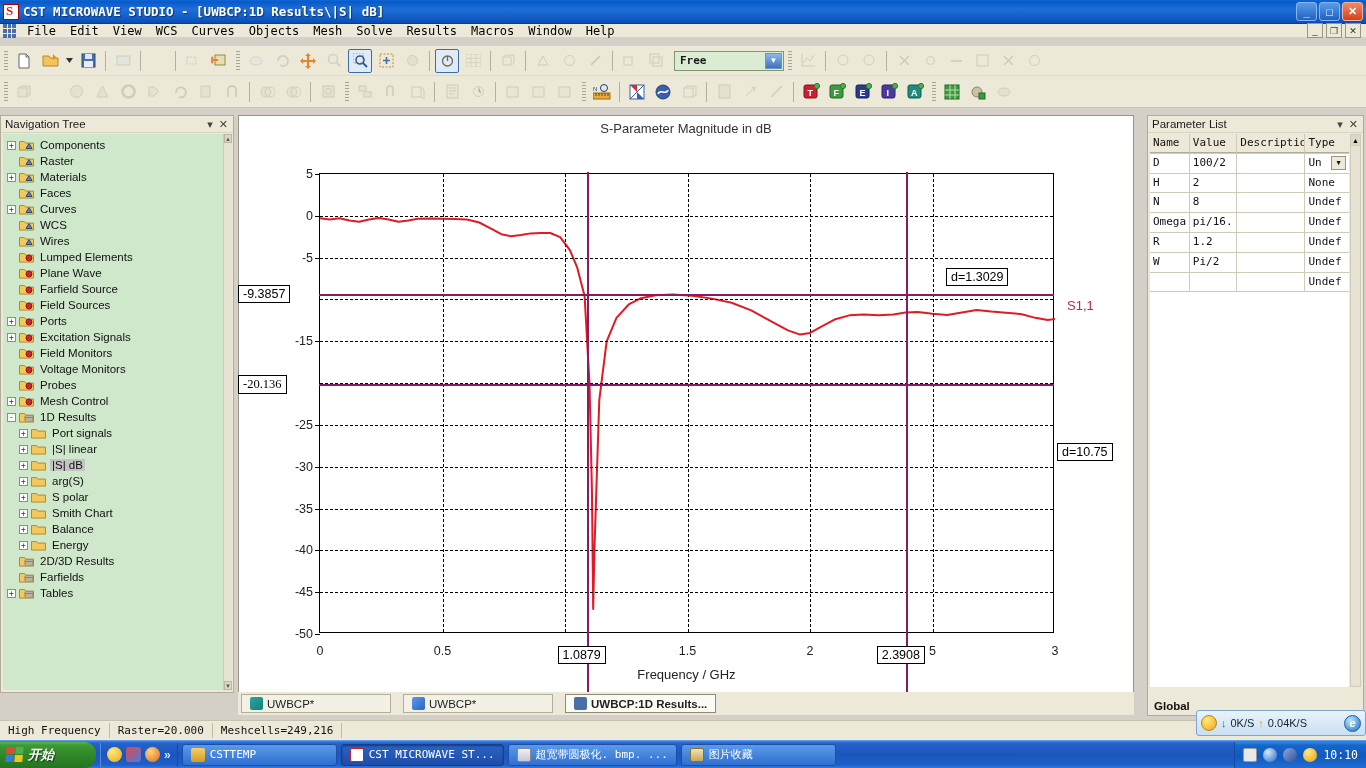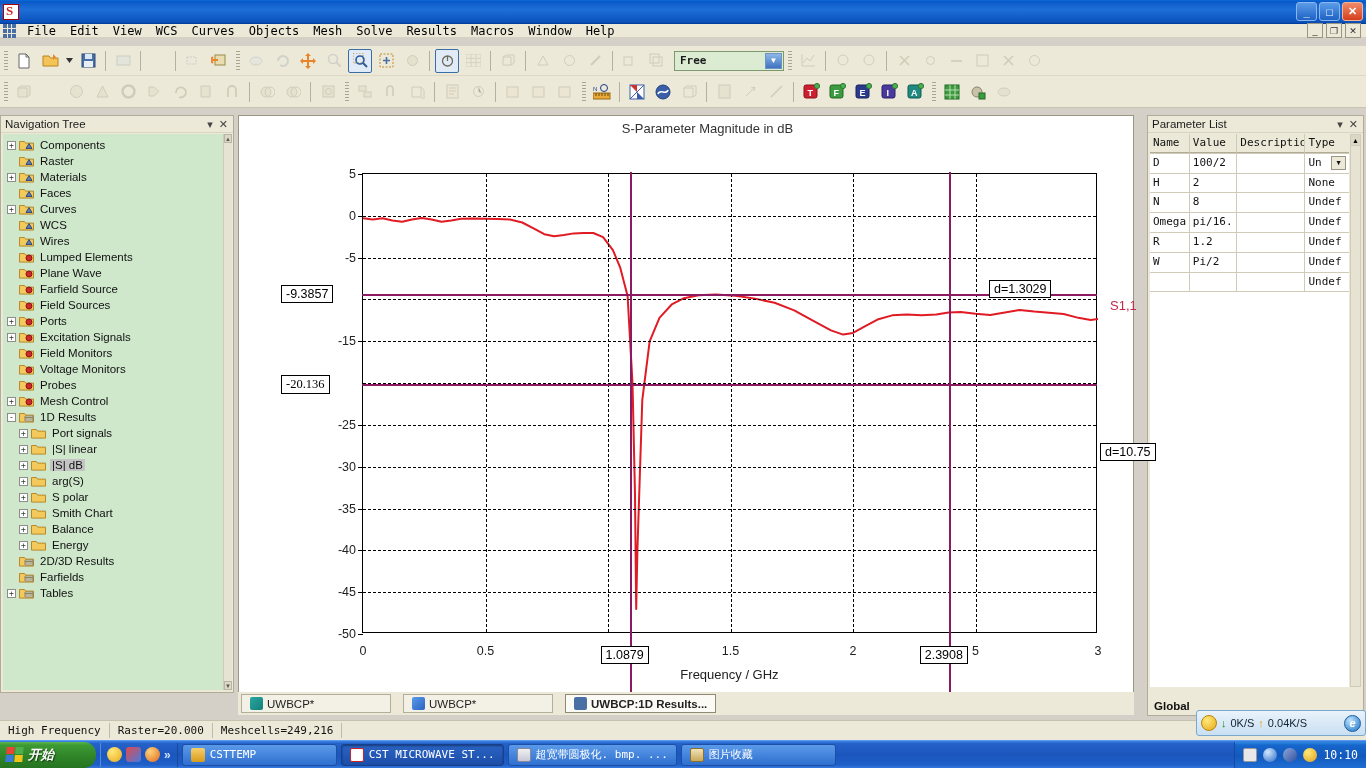--- a/index.html
+++ b/index.html
@@ -120,21 +120,21 @@
   .tn .ico { width:15px; height:12px; margin-right:4px; flex:0 0 auto; }
   .tn .lbl { padding:0 2px; }
   .tn .lbl.sel { background:#c4c4c4; }
   .lvl1 { padding-left:12px; }
 
   
   .chartwin {
     position:absolute; left:238px; top:115px; width:896px; height:578px;
     background:#fff; border:1px solid #9a9684;
   }
-  .chartwin .plot { position:absolute; inset:0;margin-left:43px; }
+  .chartwin .plot { position:absolute; inset:0; }
   .chart-title {
     position:absolute; left:0; right:0; top:5px; text-align:center;
     font-size:13px; color:#333;
   }
   .axis-box {
     position:absolute; left:80px; top:57px; width:735px; height:460px;
     border:1px solid #000; border-right:1px solid #000;
   }
   .gl-h { position:absolute; left:0; right:0; height:0; border-top:1px dashed #000; }
   .gl-v { position:absolute; top:0; bottom:0; width:0; border-left:1px dashed #000; }
@@ -260,20 +260,21 @@
   }
   .tray-ico { width:14px;height:14px; border-radius:50%; }
 </style>
 </head>
 <body>
 
 <div id="app">
 
   <div class="titlebar">
     <div class="tb-icon"></div>
+    <div class="tb-title">CST MICROWAVE STUDIO - [UWBCP:1D Results\|S| dB]</div>
     <div class="winbtns">
       <div class="winbtn">_</div>
       <div class="winbtn">□</div>
       <div class="winbtn close">✕</div>
     </div>
   </div>
 
   <div class="menubar">
     <div class="menu-grip">
         <i></i>
@@ -995,21 +996,21 @@
           <div class="mlabel" style="left: -82px; top: 111.317px;">-9.3857</div>
           <div class="marker-h" style="top: 210.228px; border-top-color: rgb(139, 26, 98); left: -1px; right: -1px;"></div>
           <div class="mlabel" style="left: -82px; top: 201.228px; font-family: Liberation Serif, serif;">-20.136</div>
           <div class="marker-v" style="left: 266.536px; border-left-color: rgb(139, 26, 98);"></div>
           <div class="mlabel" style="left: 237.536px; top: 472px;">1.0879</div>
           <div class="marker-v" style="left: 585.746px; border-left-color: rgb(139, 26, 98);"></div>
           <div class="mlabel" style="left: 556.746px; top: 472px;">2.3908</div>
         </div>
       <div class="axis-label">Frequency / GHz</div>
       <div class="legend-s11">S1,1</div>
-      <div class="mlabel" style="left:707px;top:164px;">d=1.3029</div>
+      <div class="mlabel" style="left:707px;top:152px;">d=1.3029</div>
       <div class="mlabel" style="left:818px;top:327px;">d=10.75</div>
     </div>
   </div>
 
   <div class="tabsbar">
     <div class="doctab">
       <span class="dt-ico" style="background:linear-gradient(135deg,#2aa6a0,#14807c)"></span>
       <span>UWBCP*</span>
     </div>
     <div class="doctab">

